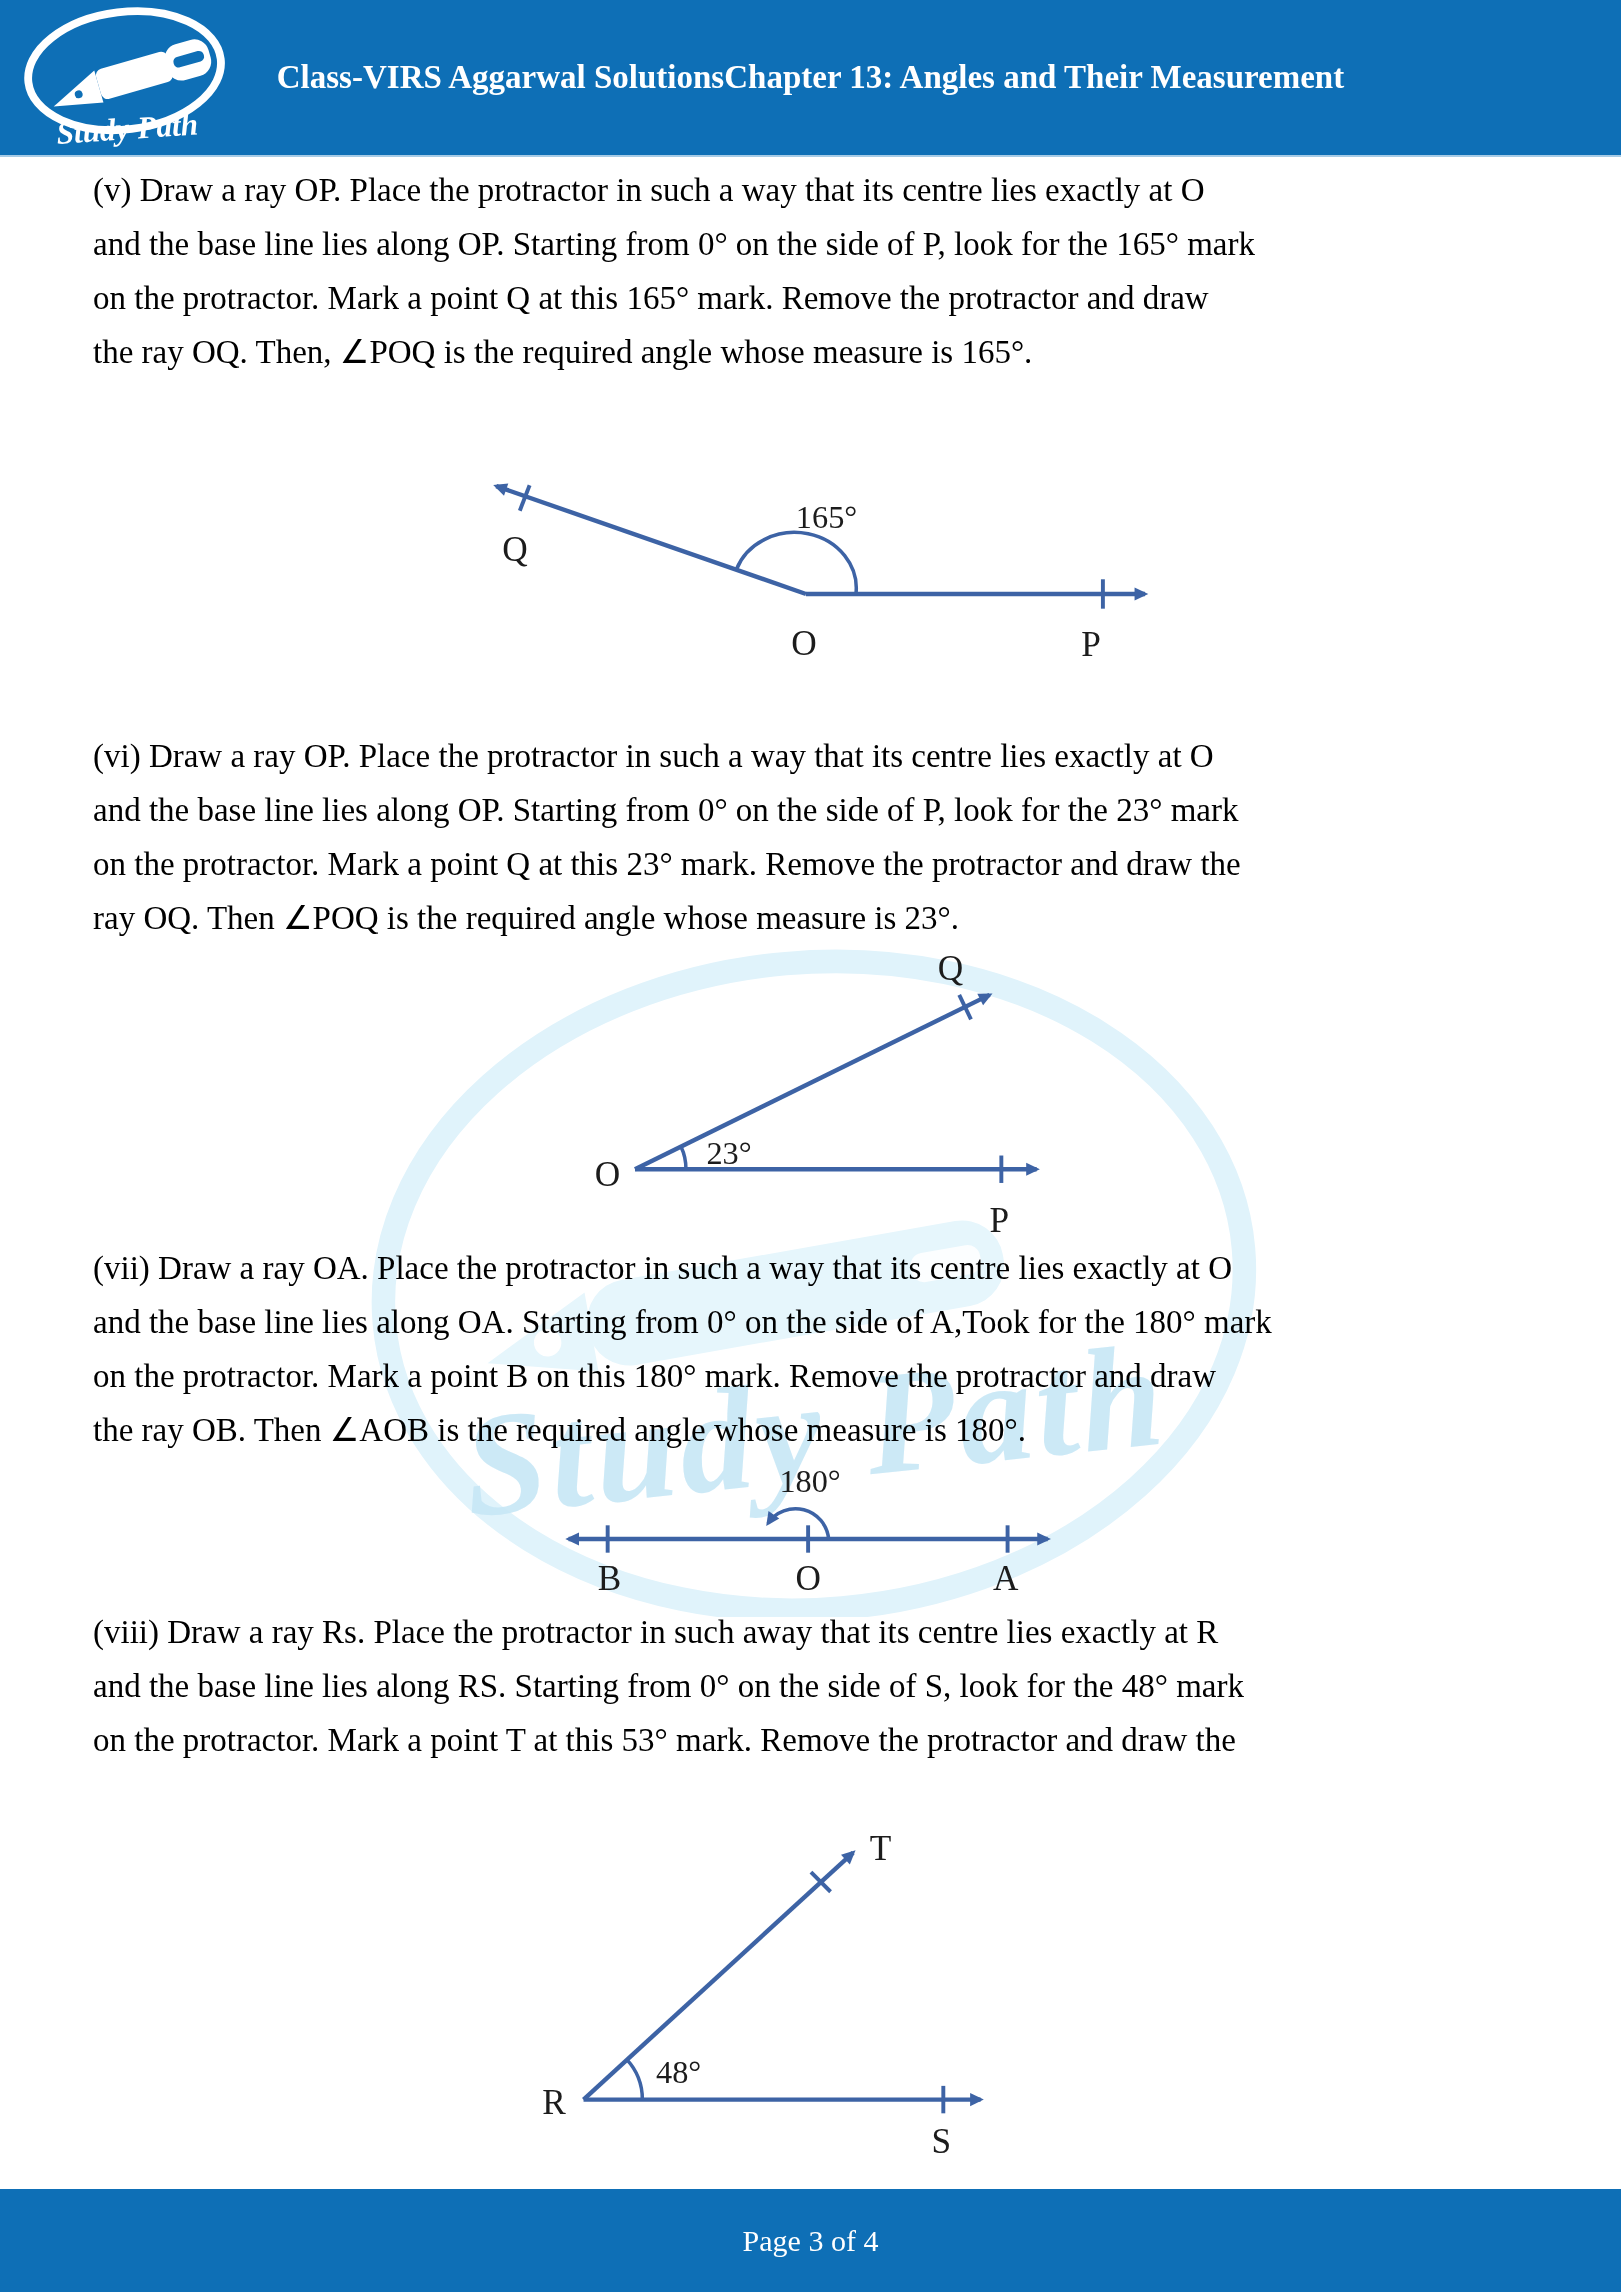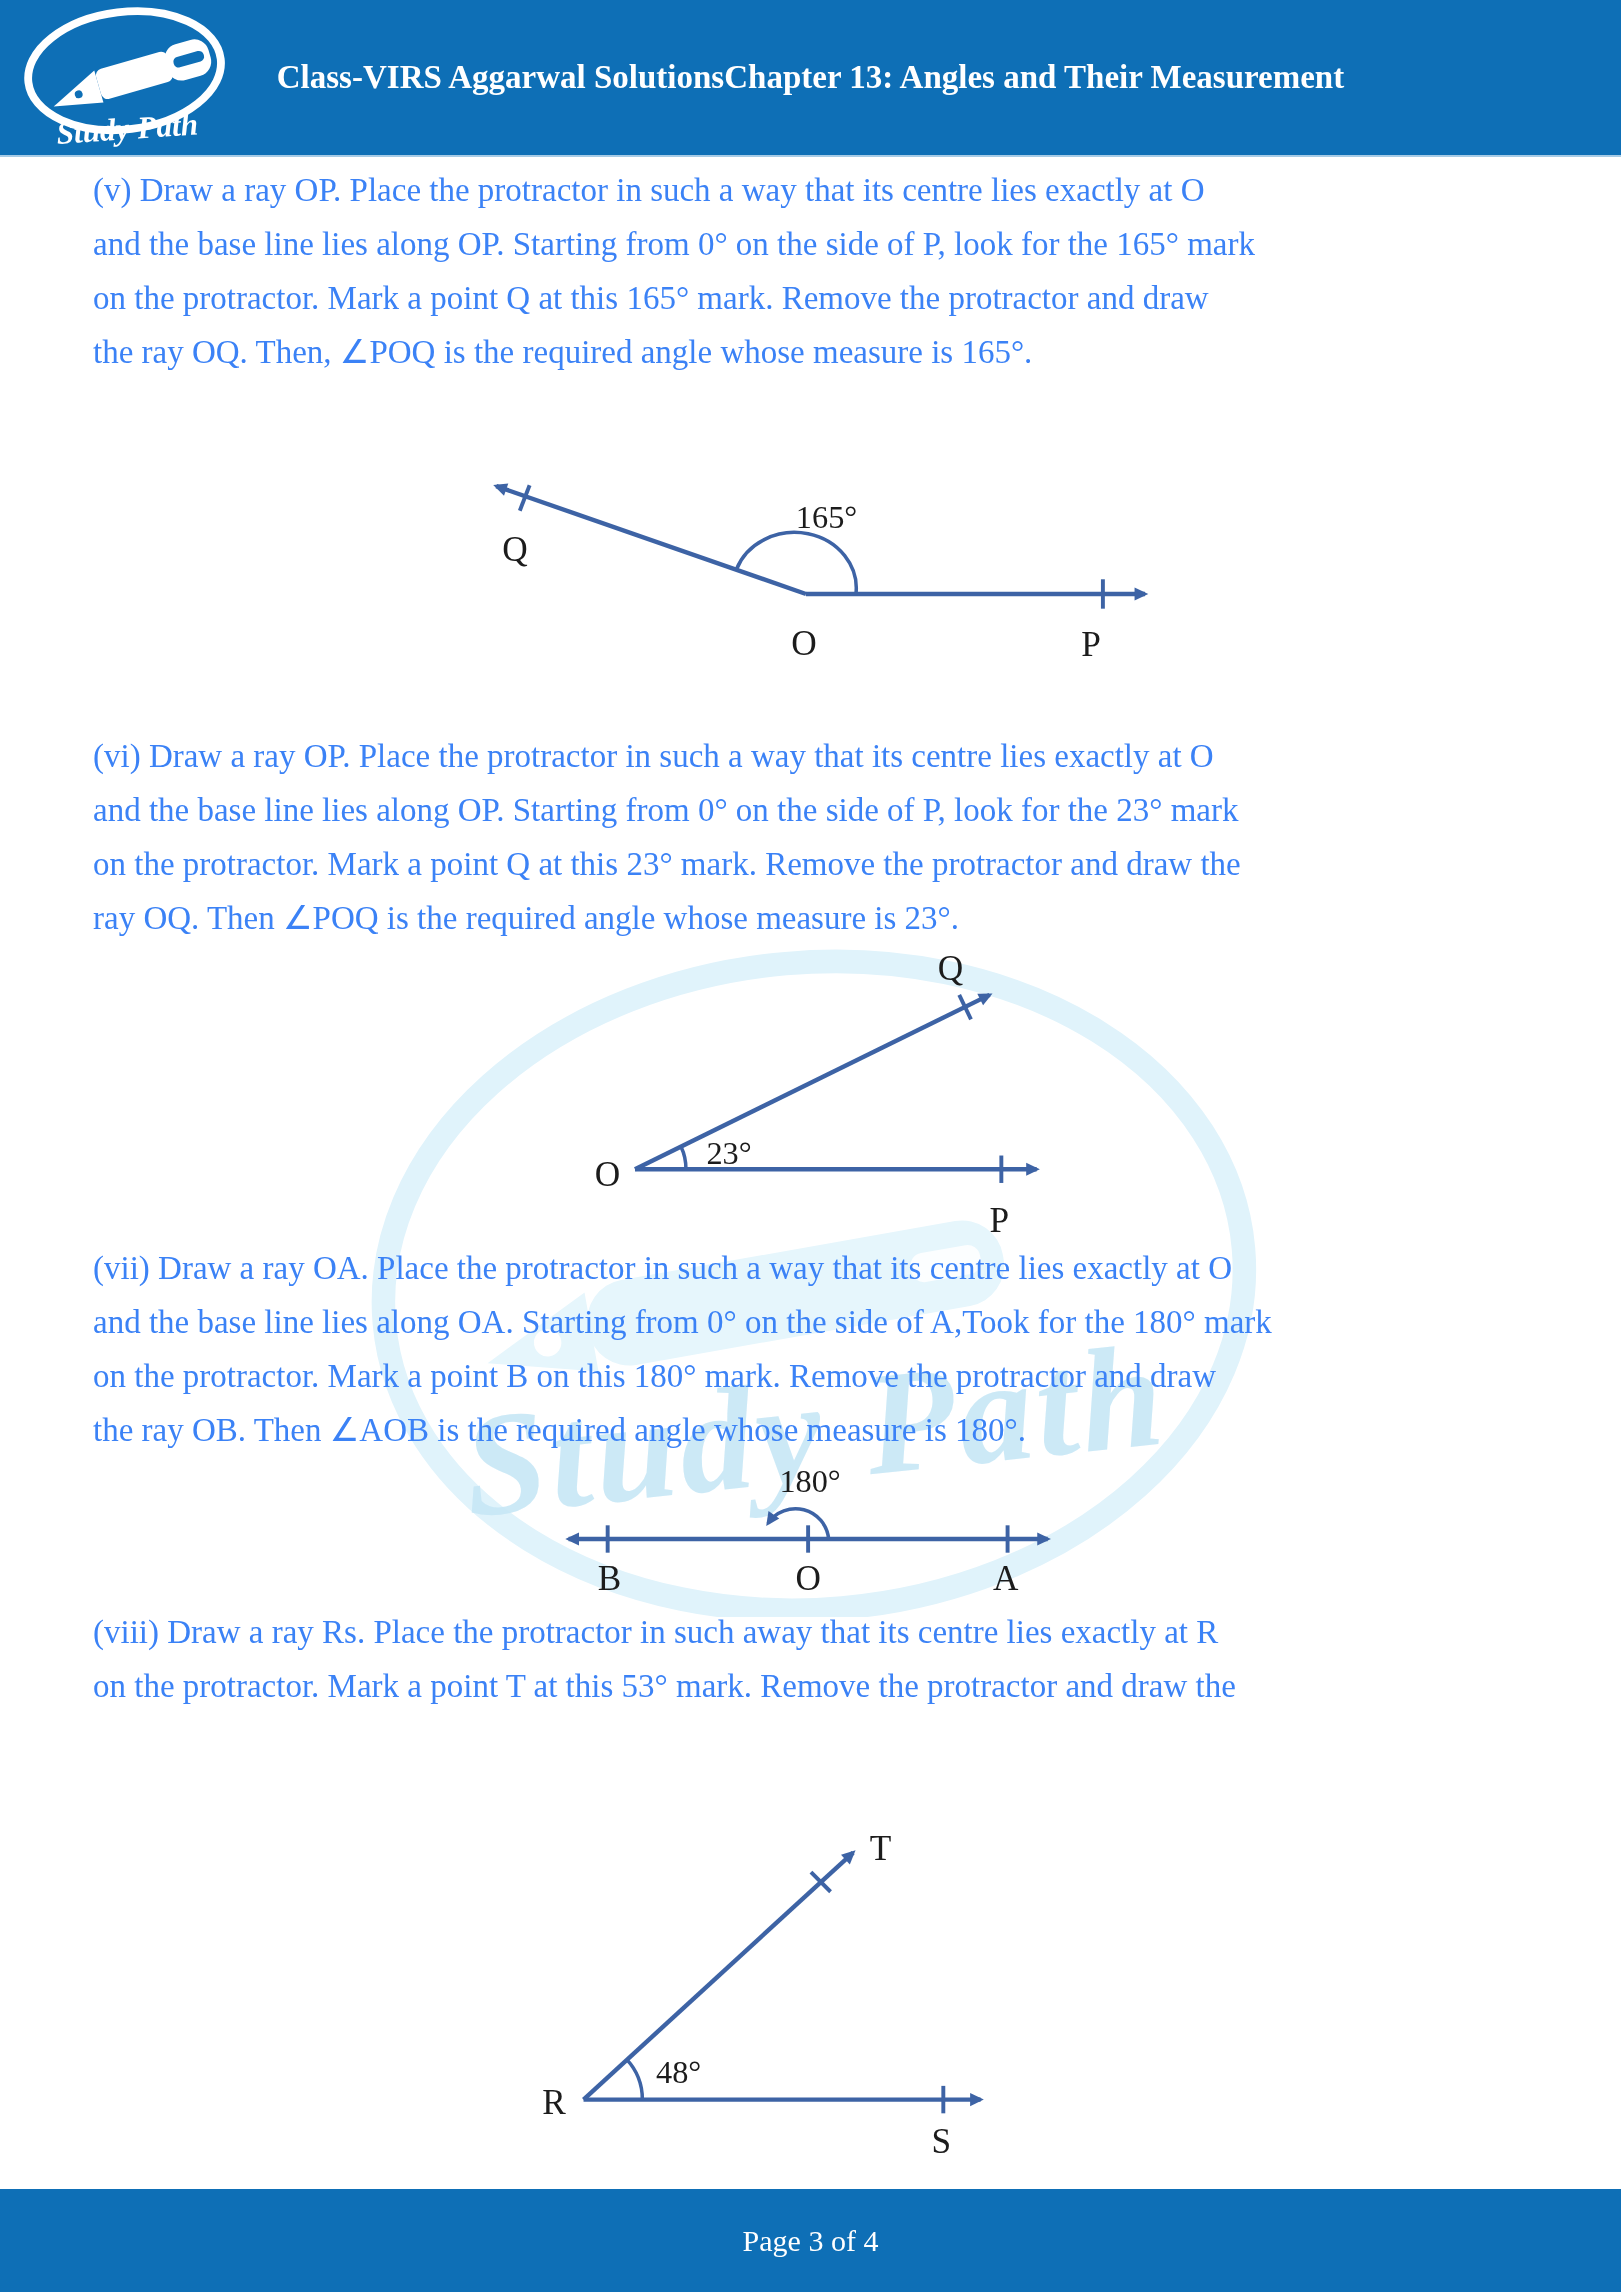--- a/index.html
+++ b/index.html
@@ -11,21 +11,21 @@
   
   .header{
     position:absolute;left:0;top:0;width:1621px;height:155px;
     background:#0e6fb6;border-bottom:2.9px solid #a6cbe6;
     display:flex;align-items:center;justify-content:center;
   }
   .header-titles{display:flex;flex-direction:row;align-items:center;gap:0;}
   .htitle{color:#ffffff;font-weight:700;font-size:33px;line-height:45px;white-space:nowrap;}
   .logo{position:absolute;left:13.7px;top:3.9px;width:227px;height:149px;}
   
-  .para{position:absolute;left:93px;width:1500px;z-index:2;color:#3b82f6;}
+  .para{position:absolute;left:93px;width:1500px;z-index:2;color:#000000;}
   .pline{font-size:33px;line-height:54px;white-space:nowrap;}
   
   .watermark{position:absolute;left:363px;top:931px;z-index:0;}
   
   .diagram{position:absolute;z-index:2;}
   .diagram text{font-family:"Liberation Serif",serif;fill:#1c1c1c;}
   .dlabel{font-size:36px;}
   .alabel{font-size:33px;}
   .ray{stroke:#3d63a5;stroke-width:4.5;fill:none;}
   .tick{stroke:#3d63a5;stroke-width:4;fill:none;}
@@ -98,20 +98,21 @@
 
   <div class="para" style="top:1241px">
     <div class="pline">(vii) Draw a ray OA. Place the protractor in such a way that its centre lies exactly at O</div>
     <div class="pline">and the base line lies along OA. Starting from 0° on the side of A,Took for the 180° mark</div>
     <div class="pline">on the protractor. Mark a point B on this 180° mark. Remove the protractor and draw</div>
     <div class="pline">the ray OB. Then ∠AOB is the required angle whose measure is 180°.</div>
   </div>
 
   <div class="para" style="top:1605px">
     <div class="pline">(viii) Draw a ray Rs. Place the protractor in such away that its centre lies exactly at R</div>
+    <div class="pline">and the base line lies along RS. Starting from 0° on the side of S, look for the 48° mark</div>
     <div class="pline">on the protractor. Mark a point T at this 53° mark. Remove the protractor and draw the</div>
   </div>
 
   <svg class="diagram" style="left:412px;top:441px" width="784" height="255" viewBox="0 0 800 260">
     <line class="ray" x1="402" y1="156" x2="748" y2="156" marker-end="url(#arw)"></line>
     <line class="ray" x1="402" y1="156" x2="86" y2="46" marker-end="url(#arw)"></line>
     <line class="tick" x1="705" y1="141" x2="705" y2="171"></line>
     <line class="tick" x1="110" y1="71" x2="120" y2="45"></line>
     <path class="arc" d="M 331 131 A 63 57 0 0 1 453 156"></path>
     <text class="alabel" x="423" y="89" text-anchor="middle">165°</text>

